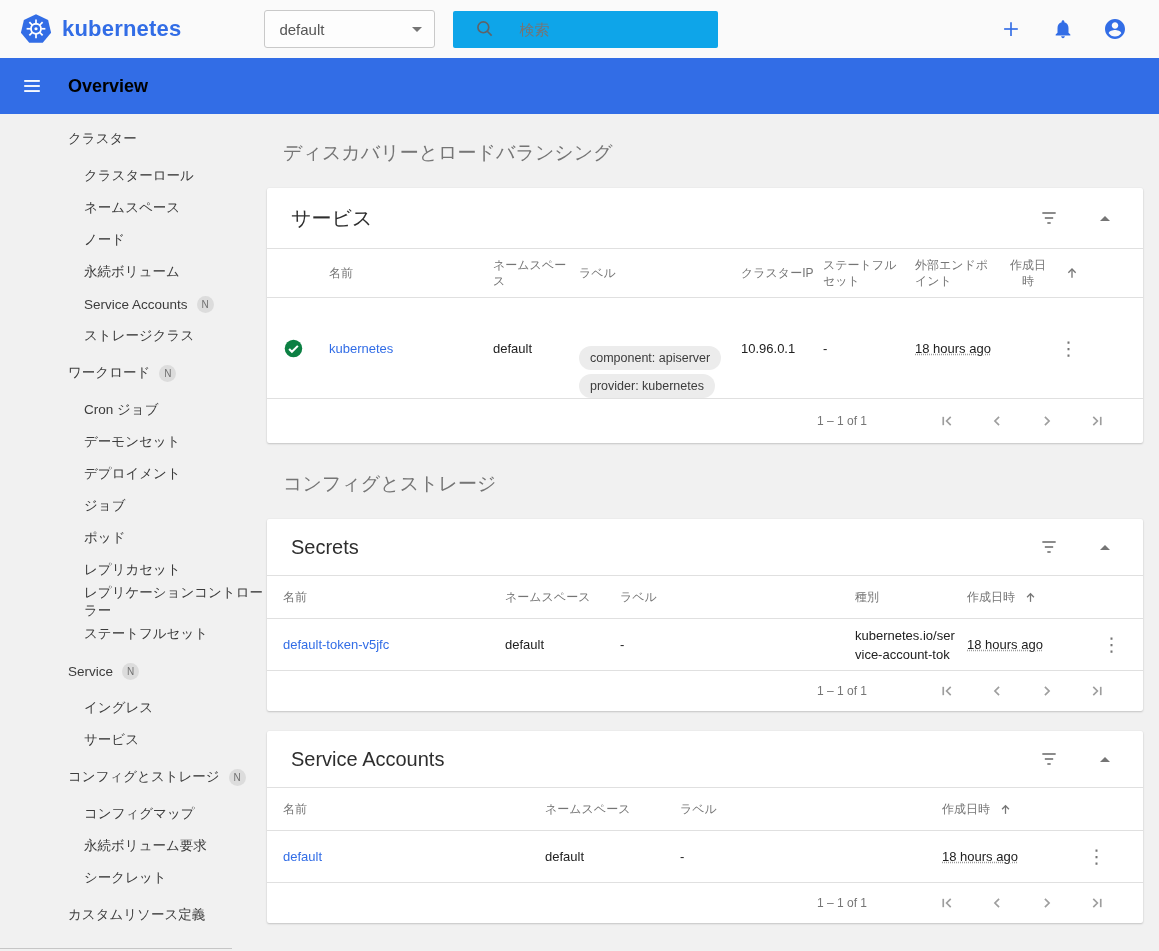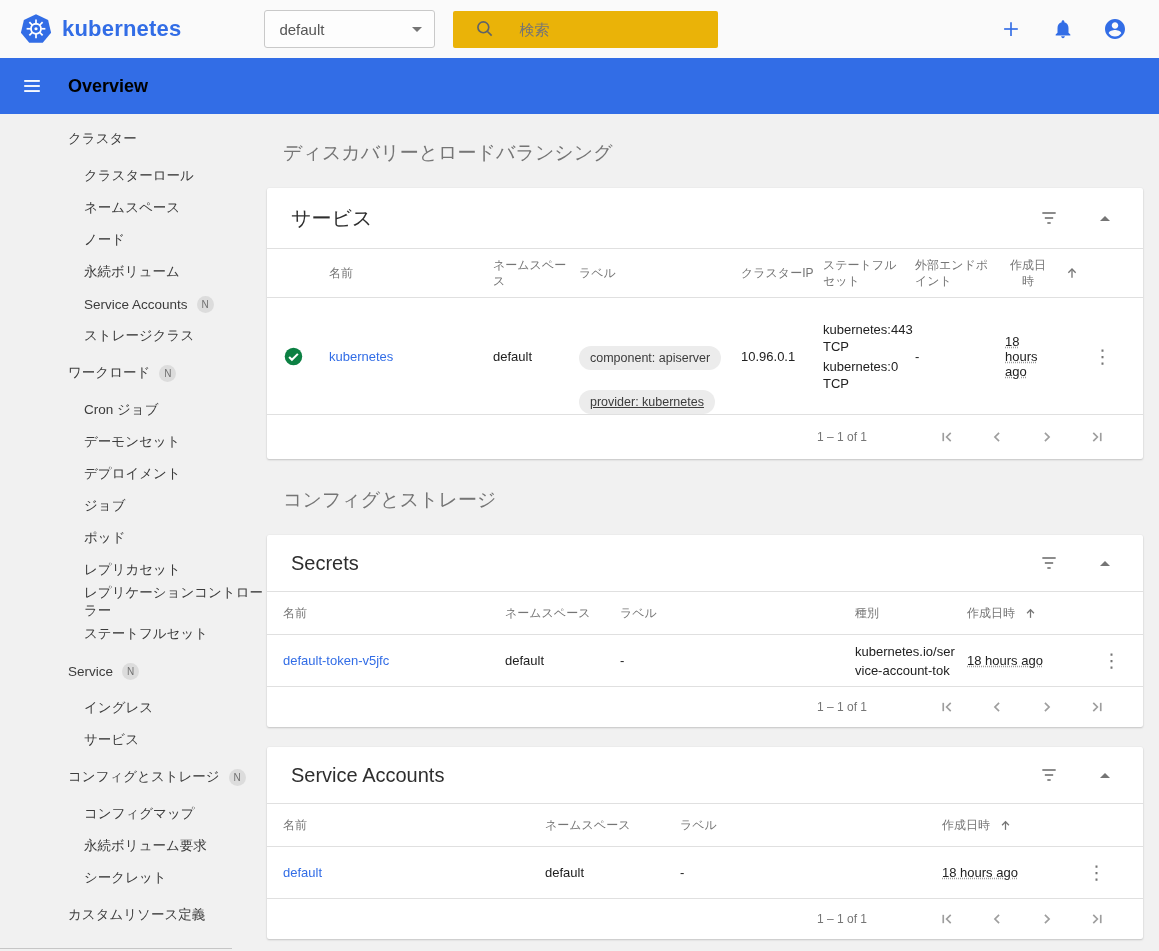--- a/index.html
+++ b/index.html
@@ -8,21 +8,21 @@
 
   
   .top-header { height:58px; background:#fafafa; display:flex; align-items:center; }
   .brand { display:flex; align-items:center; margin-left:20px; cursor:pointer; }
   .brand-text { color:#326de6; font-size:22px; font-weight:bold; margin-left:10px; letter-spacing:.2px; }
   .ns-select { width:171px; height:38px; margin-left:83px; background:#fdfdfd; border:1px solid #c9c9c9;
     border-radius:3px; display:flex; align-items:center; padding:0 12px 0 14px; cursor:pointer; }
   .ns-select .val { color:#555; font-size:15px; flex:1; }
   .caret-down { width:0; height:0; border-left:5px solid transparent; border-right:5px solid transparent;
     border-top:5px solid #757575; }
-  .search-box { width:265px; height:37px; background:#eab308; border-radius:2px; margin-left:18px;
+  .search-box { width:265px; height:37px; background:#0ea5e9; border-radius:2px; margin-left:18px;
     display:flex; align-items:center; padding:0 10px 0 22px; }
   .search-box input { border:none; outline:none; background:transparent; font-size:15px; color:#333;
     margin-left:24px; width:170px; font-family:"Liberation Sans", sans-serif; }
   .search-box input::placeholder { color:#757575; }
   .header-actions { margin-left:auto; display:flex; align-items:center; margin-right:24px; }
   .icon-btn { width:40px; height:40px; display:flex; align-items:center; justify-content:center;
     cursor:pointer; margin-left:12px; }
 
   
   .toolbar { height:56px; background:#326de6; display:flex; align-items:center; }
@@ -63,21 +63,21 @@
   .th-sortable { cursor:pointer; }
   .th-center { text-align:center; }
   .link { color:#326de6; cursor:pointer; }
   .muted-ago { text-decoration:underline dotted; text-decoration-color:#9e9e9e;text-align:right; }
   .kebab { color:#757575; font-size:19px; line-height:19px; cursor:pointer; width:24px; text-align:center; }
 
   .svc-grid { grid-template-columns:46px 164px 86px 162px 82px 92px 90px 54px 34px 1fr; }
   .svc-row { min-height:80px; }
   .chip { background:#ececec; border-radius:13px; padding:5px 11px; font-size:12.5px; color:#3c3c3c;
     width:fit-content; white-space:nowrap;margin-top:48px; }
-  .chip + .chip { margin-top:20px;text-decoration:underline; }
+  .chip + .chip { margin-top:4px; }
   .clip-cell { overflow:hidden; line-height:17px; }
   .endpoint + .endpoint { margin-top:3px; }
 
   .sec-grid { grid-template-columns:222px 115px 235px 112px 135px 1fr; }
   .sec-row { min-height:52px; }
   .type-clip { width:100px; max-height:38px; overflow:hidden; word-break:break-all; line-height:19px; }
 
   .sa-grid { grid-template-columns:262px 135px 262px 145px 1fr; }
   .sa-row { min-height:52px; }
 
@@ -296,24 +296,20 @@
             <path d="M7 12.5l3.2 3.2L17 9" stroke="#fff" stroke-width="2.4" fill="none"></path>
           </svg>
         </div>
         <div><span class="link">kubernetes</span></div>
         <div>default</div>
         <div>
           <div class="chip">component: apiserver</div>
           <div class="chip">provider: kubernetes</div>
         </div>
         <div>10.96.0.1</div>
-        <div class="clip-cell">
-          <div class="endpoint">kubernetes:443 TCP</div>
-          <div class="endpoint">kubernetes:0 TCP</div>
-        </div>
         <div>-</div>
         <div><span class="muted-ago">18 hours ago</span></div>
         <div></div>
         <div><span class="kebab">⋮</span></div>
       </div>
 
       <div class="pagination">
         <span class="page-range">1 – 1 of 1</span>
         <span class="page-btn">
           <svg width="20" height="20" viewBox="0 0 24 24" fill="none" stroke="#9e9e9e" stroke-width="2">

